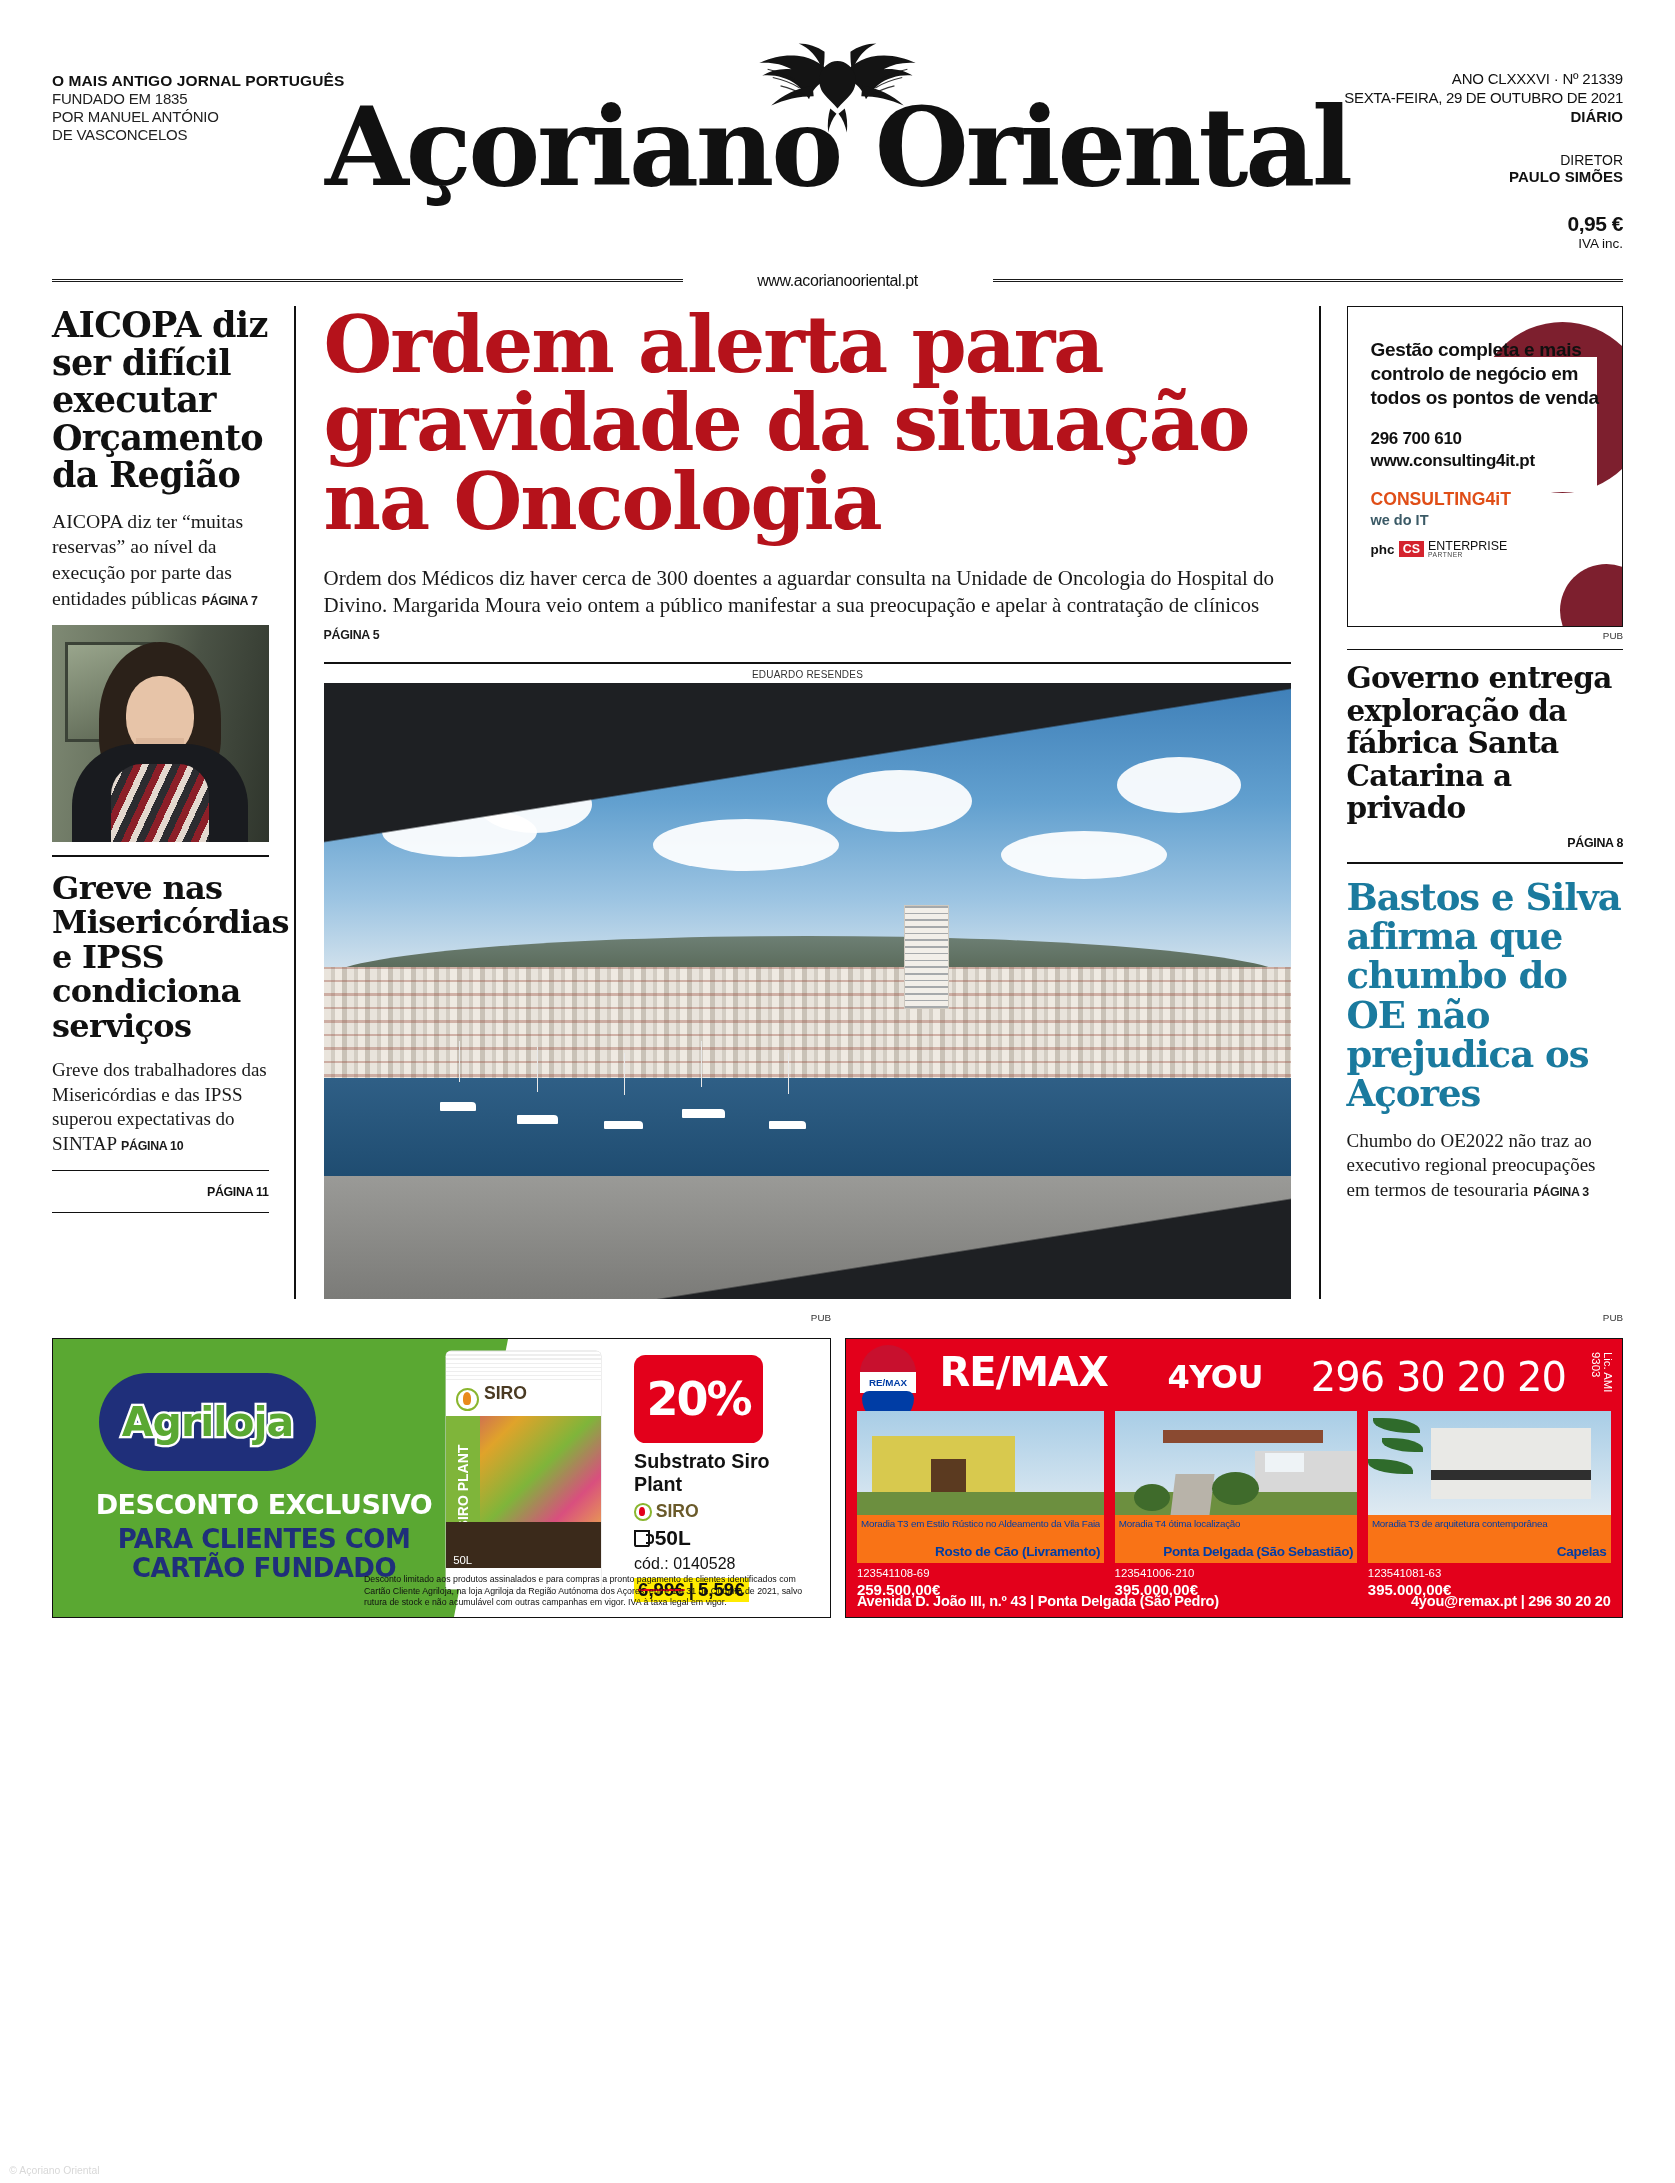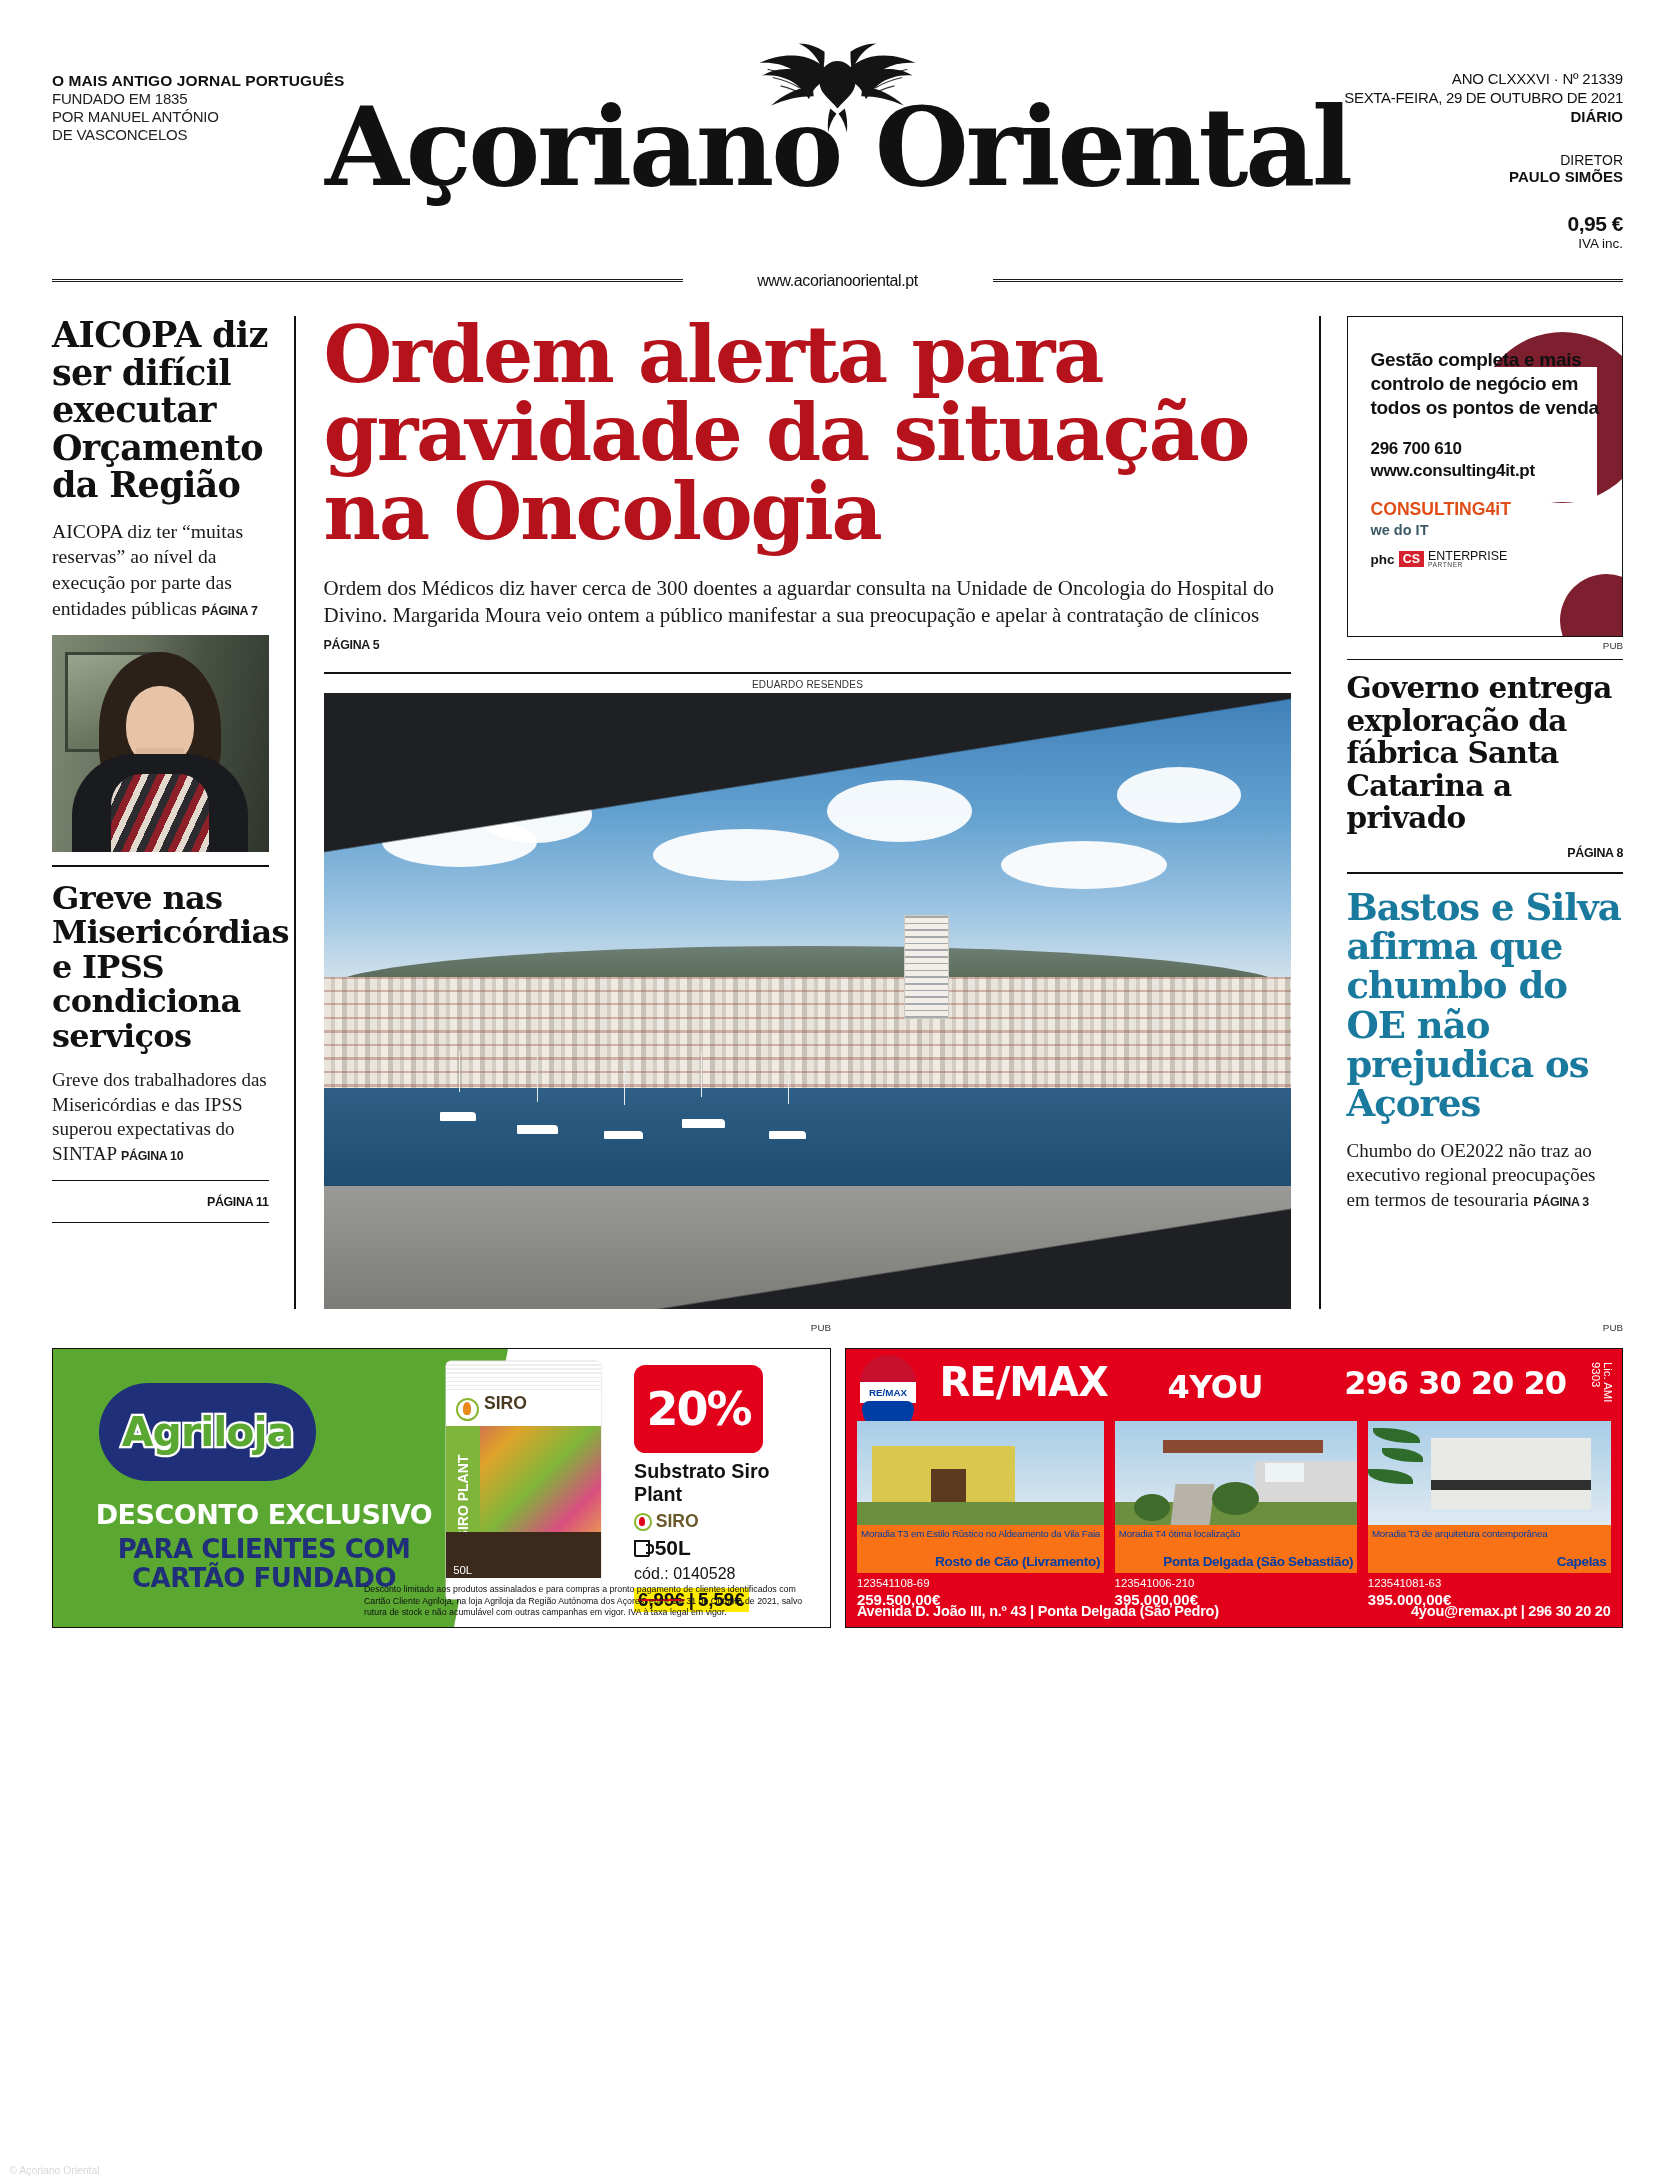--- a/index.html
+++ b/index.html
@@ -55,21 +55,21 @@
   .url-rule { position: relative; height: 31px; margin-top: 6.2px; }
   .url-rule .rl { position: absolute; top: 14px; height: 3.1px; border-top: 1px solid #1a1a1a; border-bottom: 1px solid #1a1a1a; }
   .url-rule .rl.a { left: 0; right: calc(50% + 155px); }
   .url-rule .rl.b { right: 0; left: calc(50% + 155px); }
   .url-rule .url {
     position: absolute; left: 50%; transform: translateX(-50%); top: 7.2px;
     font-family: "Liberation Sans", sans-serif; font-size: 16px; letter-spacing: -0.4px;
   }
 
   
-  .grid { position: relative; display: flex; gap: 12px; margin-top: 20px; }
+  .grid { position: relative; display: flex; gap: 12px; margin-top: 10px; }
   .col-left { width: 230px; flex: 0 0 230px; padding-right: 13.5px; }
   .vrule { width: 2.1px; flex: 0 0 2.1px; background: #111; }
   .col-mid { flex: 1 1 auto; padding: 0 15.5px; }
   .col-right { width: 290px; flex: 0 0 290px; padding-left: 13.5px; }
 
   .hl {
     font-family: "DejaVu Serif", serif;
     font-weight: bold;
     color: #111;
     letter-spacing: -0.7px;
@@ -237,22 +237,22 @@
   .rm-balloon { position:absolute; left:11.4px; top:5.2px; width:62px; height:83px;}
   .rm-b-top { position:absolute; left:3.1px; top:0; width:56px; height:43px; border-radius:28px 28px 7.2px 7.2px; background:#c8102e; }
   .rm-b-mid { position:absolute; left:3.1px; top:27px; width:56px; height:21px; background:#fff; display:flex;align-items:center;justify-content:center;
      font-family:"Liberation Sans", sans-serif; font-weight:bold; font-size:9.8px; color:#003da5;}
   .rm-b-bot { position:absolute; left:5.2px; top:46px; width:52px; height:33px; border-radius: 7.2px 7.2px 26px 26px; background:#003da5;}
   .rm-b-basket{ position:absolute; left:25px; top:79px; width:12.4px; height:8.3px; background:#111;}
   .rm-name { position:absolute; left:94px; top:9.3px; font-family:"DejaVu Sans", sans-serif; font-weight:bold;
     font-size:40px; color:#fff; letter-spacing:-1px;}
   .rm-4you { position:absolute; left:322px; top:18.6px; font-family:"DejaVu Sans", sans-serif; font-weight:bold;
     font-size:32px; color:#fff; letter-spacing:-0.5px;}
-  .rm-phone { position:absolute; right:56px; top:14.5px; font-family:"DejaVu Sans", sans-serif; font-weight:bold;
-    font-size:32px; color:#fff; letter-spacing:-1px;}
+  .rm-phone { position:absolute; right:56px; top:14.5px; font-family:"DejaVu Sans", sans-serif; font-weight:normal;
+    font-size:40px; color:#fff; letter-spacing:-1px;}
   .rm-ami { position:absolute; right:8.3px; top:12.4px; writing-mode: vertical-rl;
     font-family:"Liberation Sans", sans-serif; font-size:11.4px; color:#fff;}
   .rm-cards { position:absolute; left:11.4px; right:11.4px; top:72px; display:flex; gap:10.4px; }
   .rm-card { flex:1 1 0; }
   .rm-img { height:104px; position:relative; overflow:hidden; background:#9cc3dd; }
   .rm-img .s { position:absolute; inset:0; background: linear-gradient(180deg,#a8cde6,#dfeaf2); }
   .rm-img .h1 { position:absolute; left:6%; bottom:0; width:58%; height:76%; background:#d8c94e; }
   .rm-img .h1b { position:absolute; left:58%; bottom:0; width:42%; height:62%; background:#d8d8d8; }
   .rm-img .door { position:absolute; left:30%; bottom:0; width:14%; height:54%; background:#5b3a20; }
   .rm-img .g1 { position:absolute; left:0; bottom:0; width:100%; height:22%; background:#6c8f3f; }

